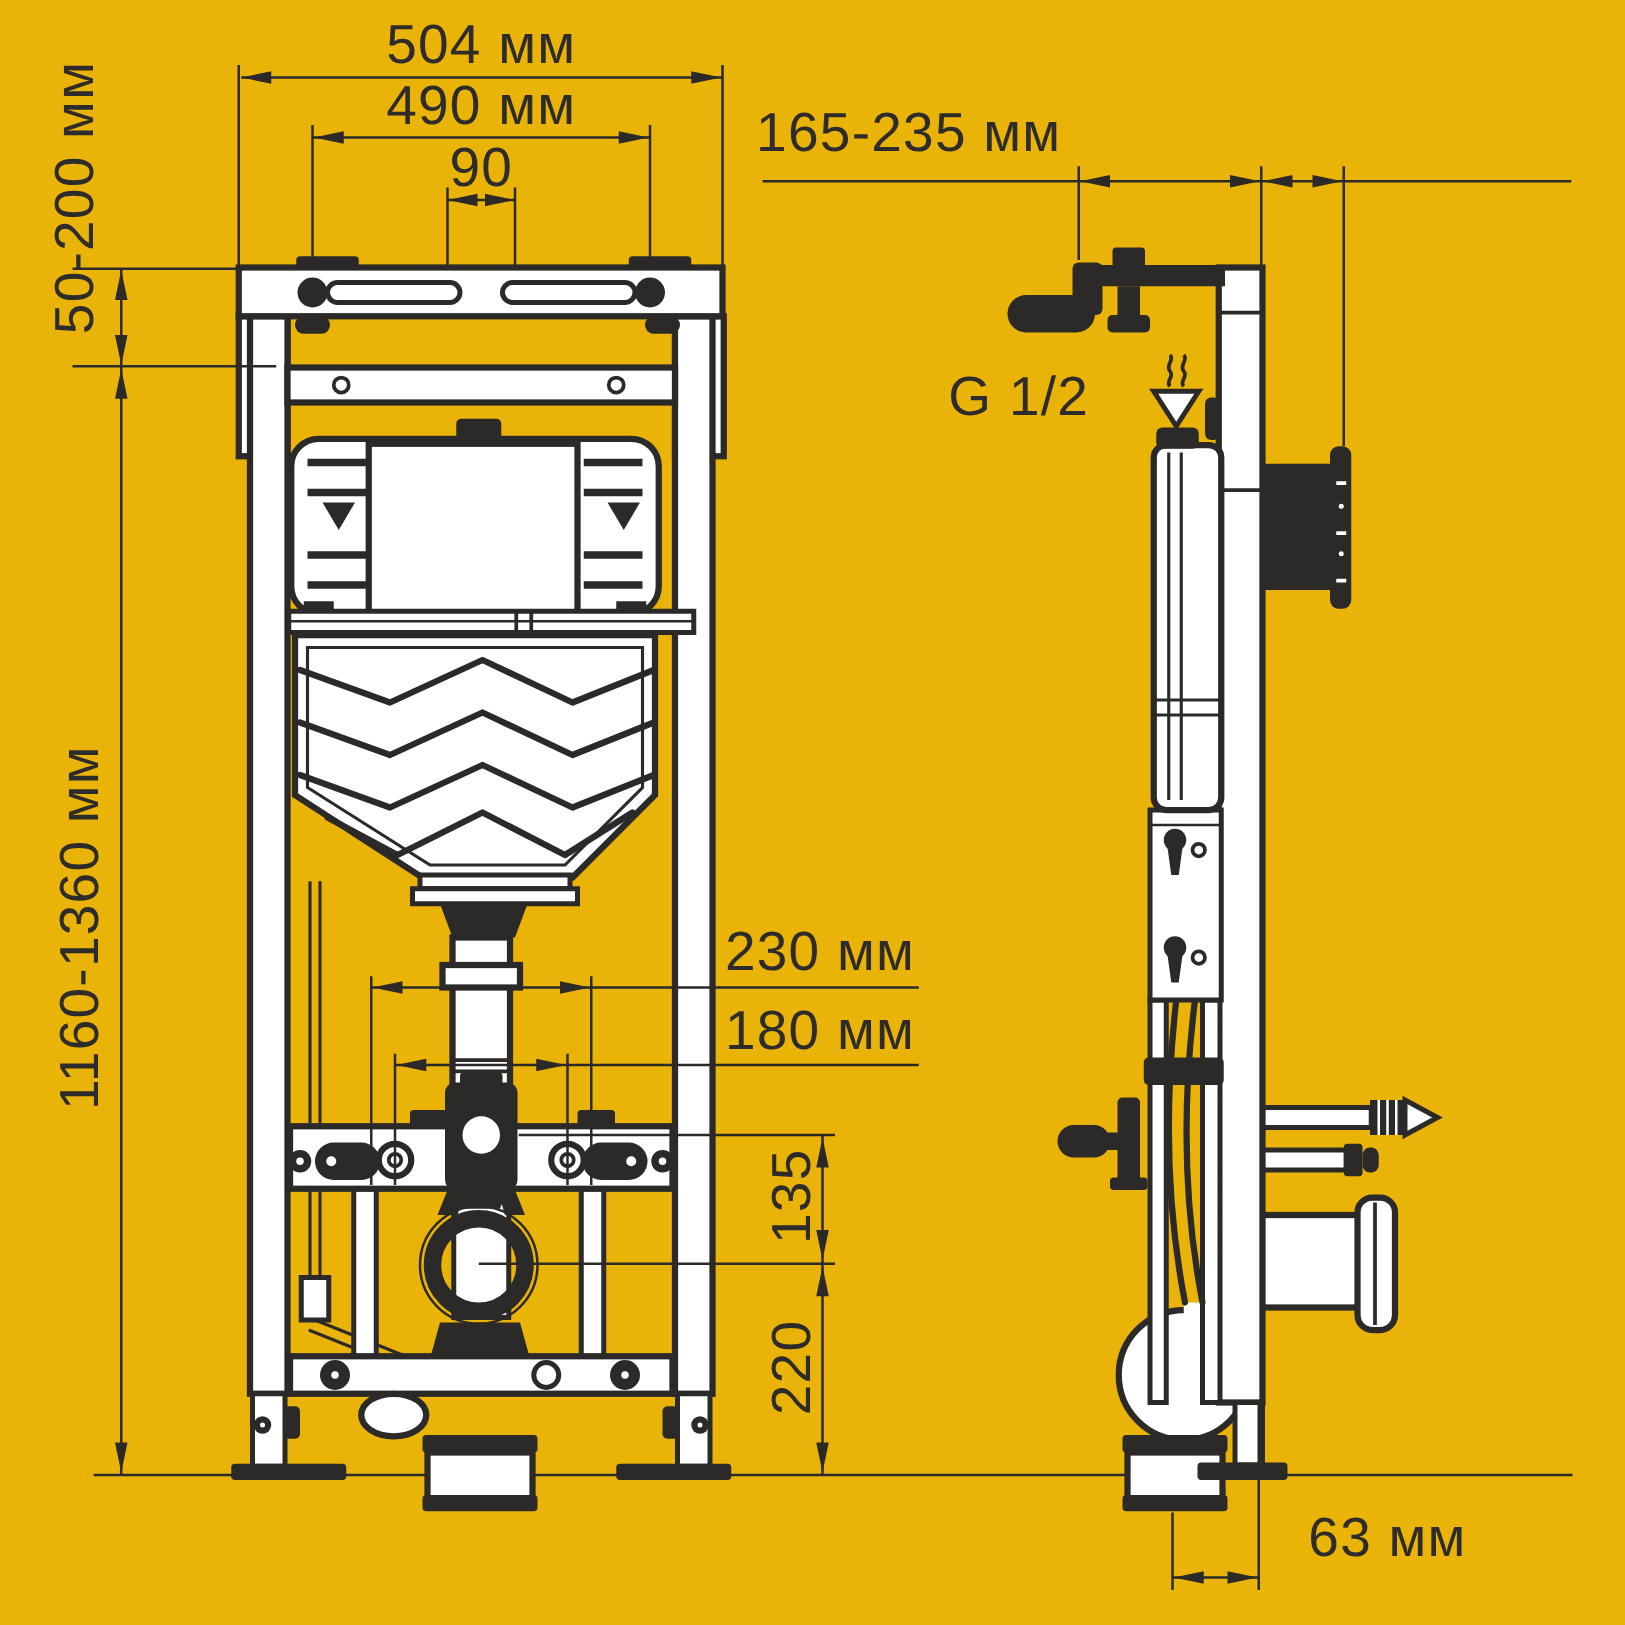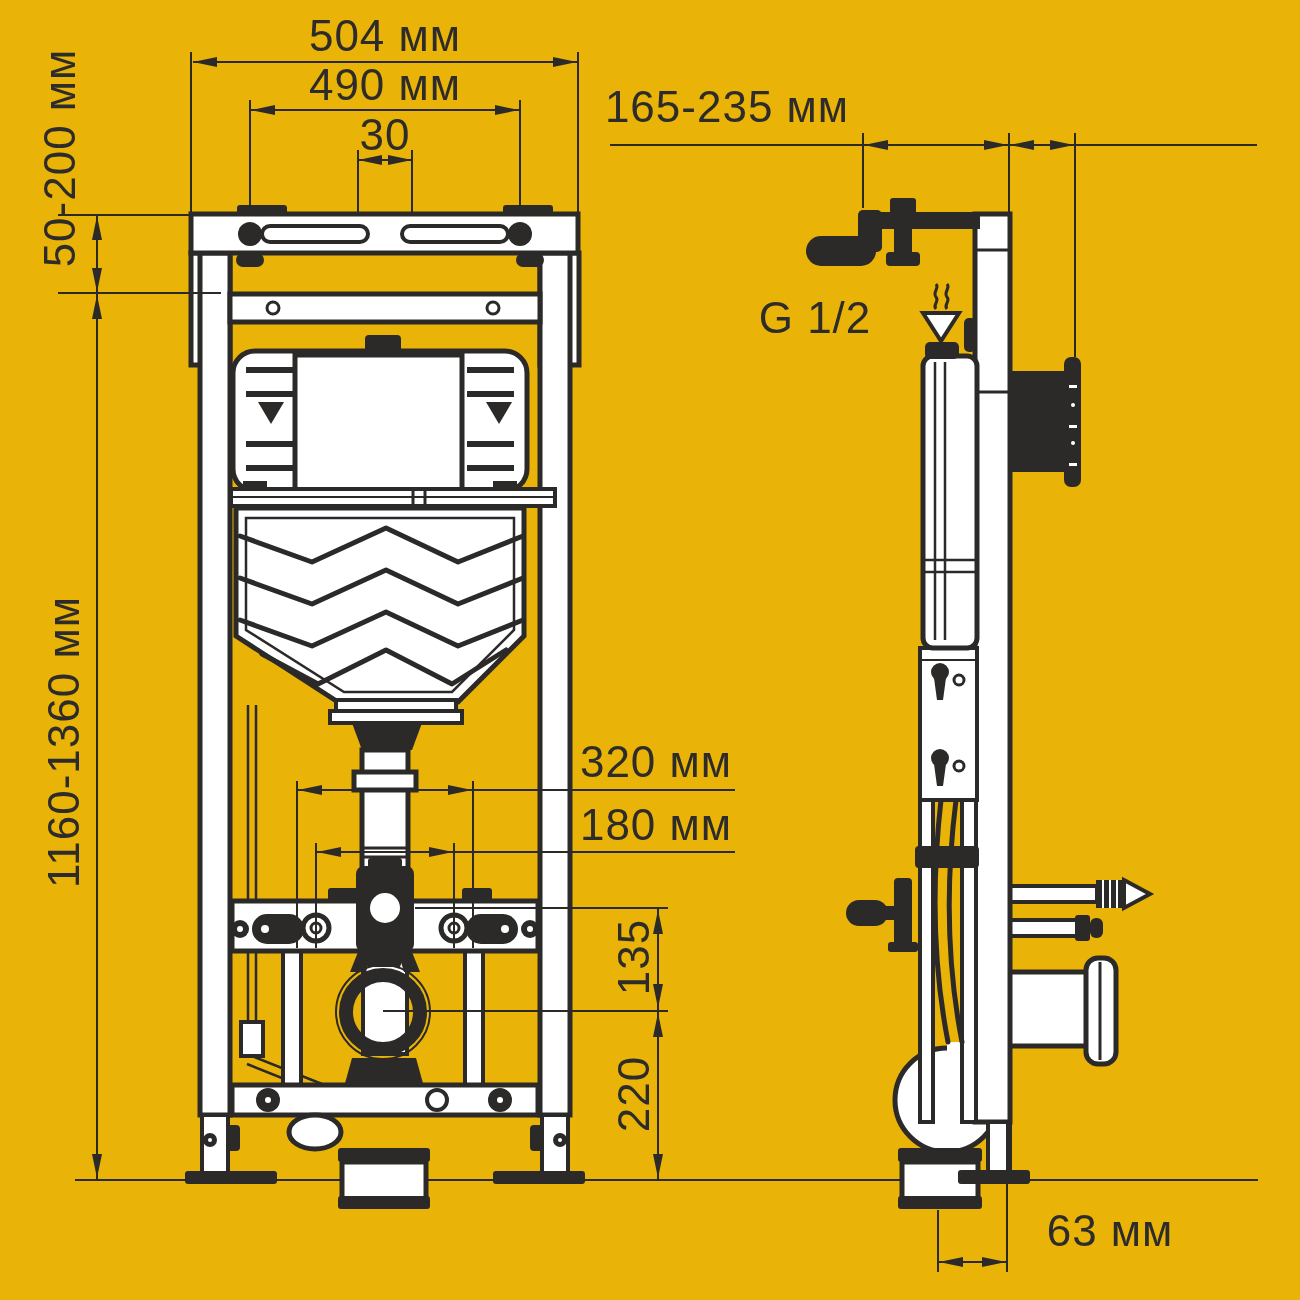--- a/index.html
+++ b/index.html
@@ -267,24 +267,24 @@
       <polygon class="blk" points="658,1013 653,1037 663,1037"></polygon>
           <polygon class="blk" points="658,1178 653,1154 663,1154"></polygon>
       <polygon class="blk" points="939,1262 963,1257 963,1267"></polygon>
           <polygon class="blk" points="1006,1262 982,1257 982,1267"></polygon>
     </g>
   </g>
 </svg>
 
   <div class="dim-label" style="left:385px;top:36px">504 мм</div>
   <div class="dim-label" style="left:385px;top:85px">490 мм</div>
-  <div class="dim-label" style="left:385px;top:135px">30</div>
+  <div class="dim-label" style="left:385px;top:135px">90</div>
   <div class="dim-label rot" style="left:60px;top:158px">50-200 мм</div>
   <div class="dim-label rot" style="left:64px;top:742px">1160-1360 мм</div>
   <div class="dim-label" style="left:727px;top:107px">165-235 мм</div>
   <div class="dim-label" style="left:815px;top:318px">G 1/2</div>
-  <div class="dim-label" style="left:656px;top:762px">320 мм</div>
+  <div class="dim-label" style="left:656px;top:762px">230 мм</div>
   <div class="dim-label" style="left:656px;top:825px">180 мм</div>
   <div class="dim-label rot" style="left:634px;top:957px">135</div>
   <div class="dim-label rot" style="left:634px;top:1094px">220</div>
   <div class="dim-label" style="left:1110px;top:1231px">63 мм</div>
 
 </div>
 
 </body></html>

